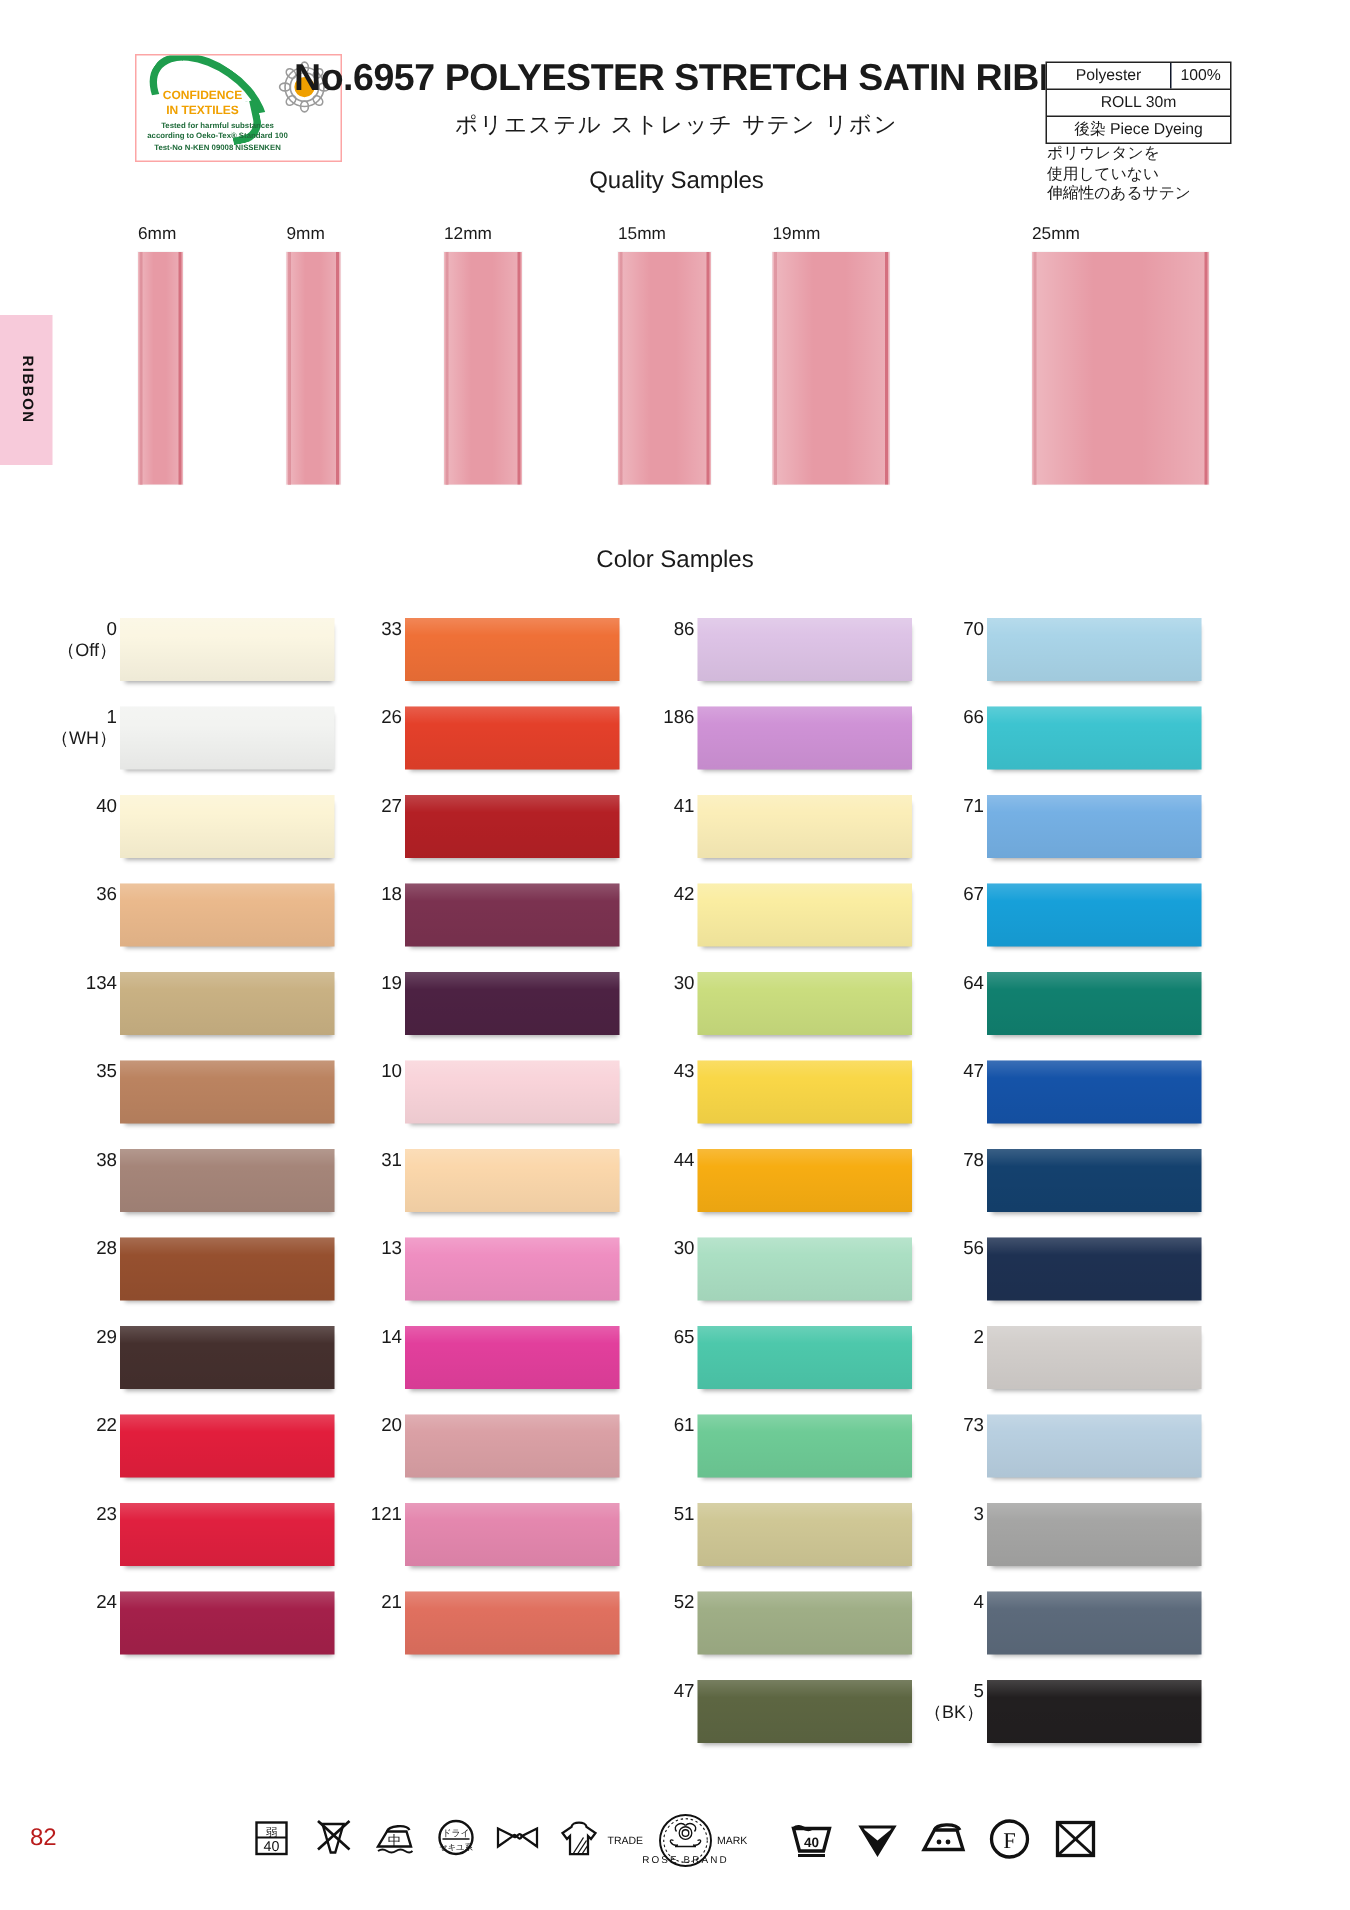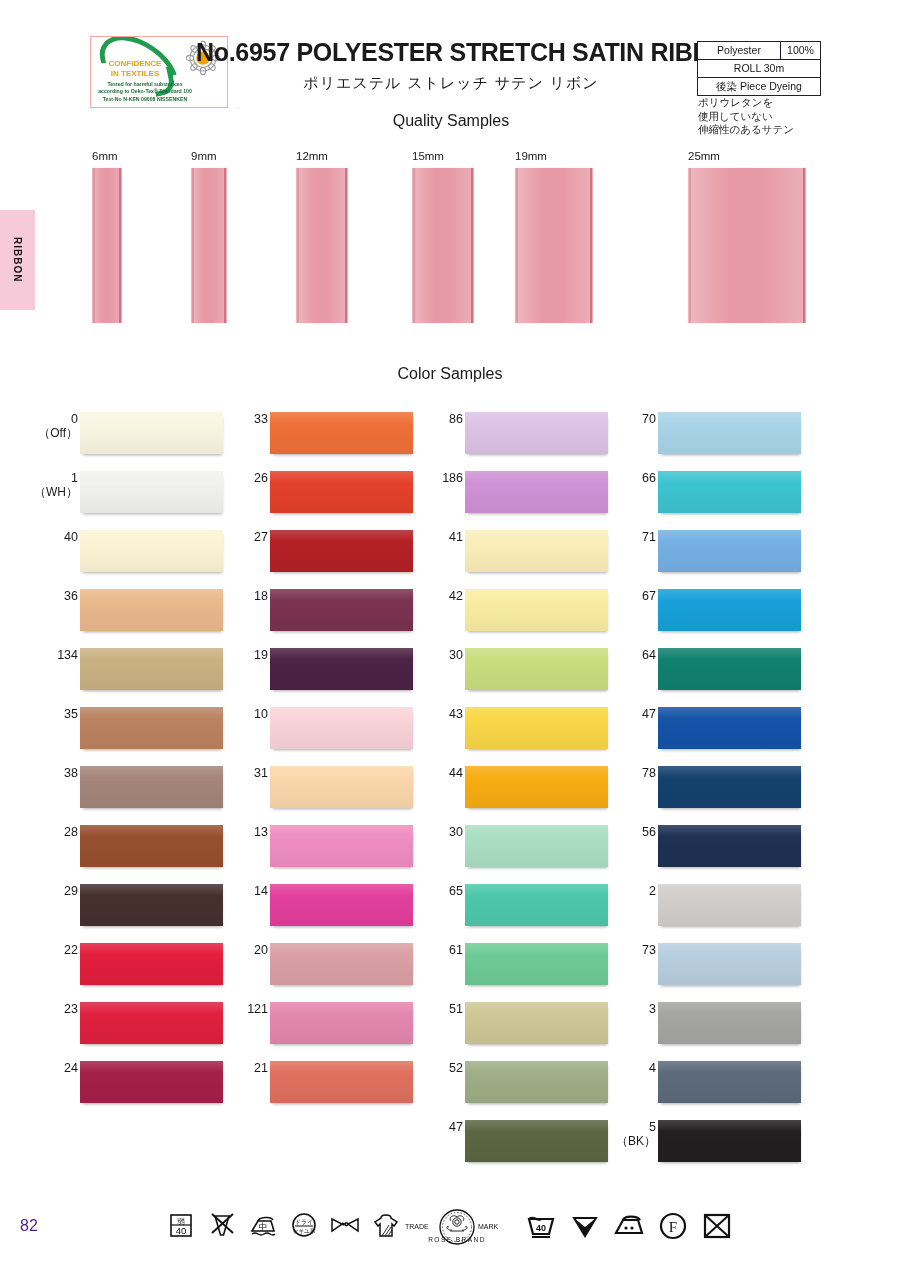--- a/index.html
+++ b/index.html
@@ -74,21 +74,21 @@
   .crow{height:59px;position:relative;}
   .crow .num{position:absolute;right:152px;top:8px;width:90px;text-align:right;
     font-size:12.5px;line-height:14px;white-space:nowrap;}
   .crow .num .sub{display:block;font-size:12px;}
   .crow .sw{position:absolute;left:40px;top:8px;width:143px;height:42px;
     box-shadow:1px 3px 3px -2px rgba(0,0,0,0.33);}
   .crow .sw .tex{position:absolute;inset:0;
     background:linear-gradient(180deg,rgba(255,255,255,.16),rgba(255,255,255,0) 28%,rgba(0,0,0,.05));}
   
   #footer{position:absolute;left:0;top:1195px;width:900px;height:78px;}
-  #pagenum{position:absolute;left:20px;top:22px;font-size:16px;color:#4c1d95;}
+  #pagenum{position:absolute;left:20px;top:22px;font-size:16px;color:#b91c1c;}
   .care-group{position:absolute;top:14px;display:flex;align-items:center;gap:9px;}
   #care-left{left:165px;}
   #care-right{left:525px;gap:12px;}
   .sym{width:32px;height:32px;position:relative;}
   #brand{position:absolute;left:402px;top:12px;width:110px;height:40px;}
   svg{display:block;}
 </style>
 </head>
 <body>
 

